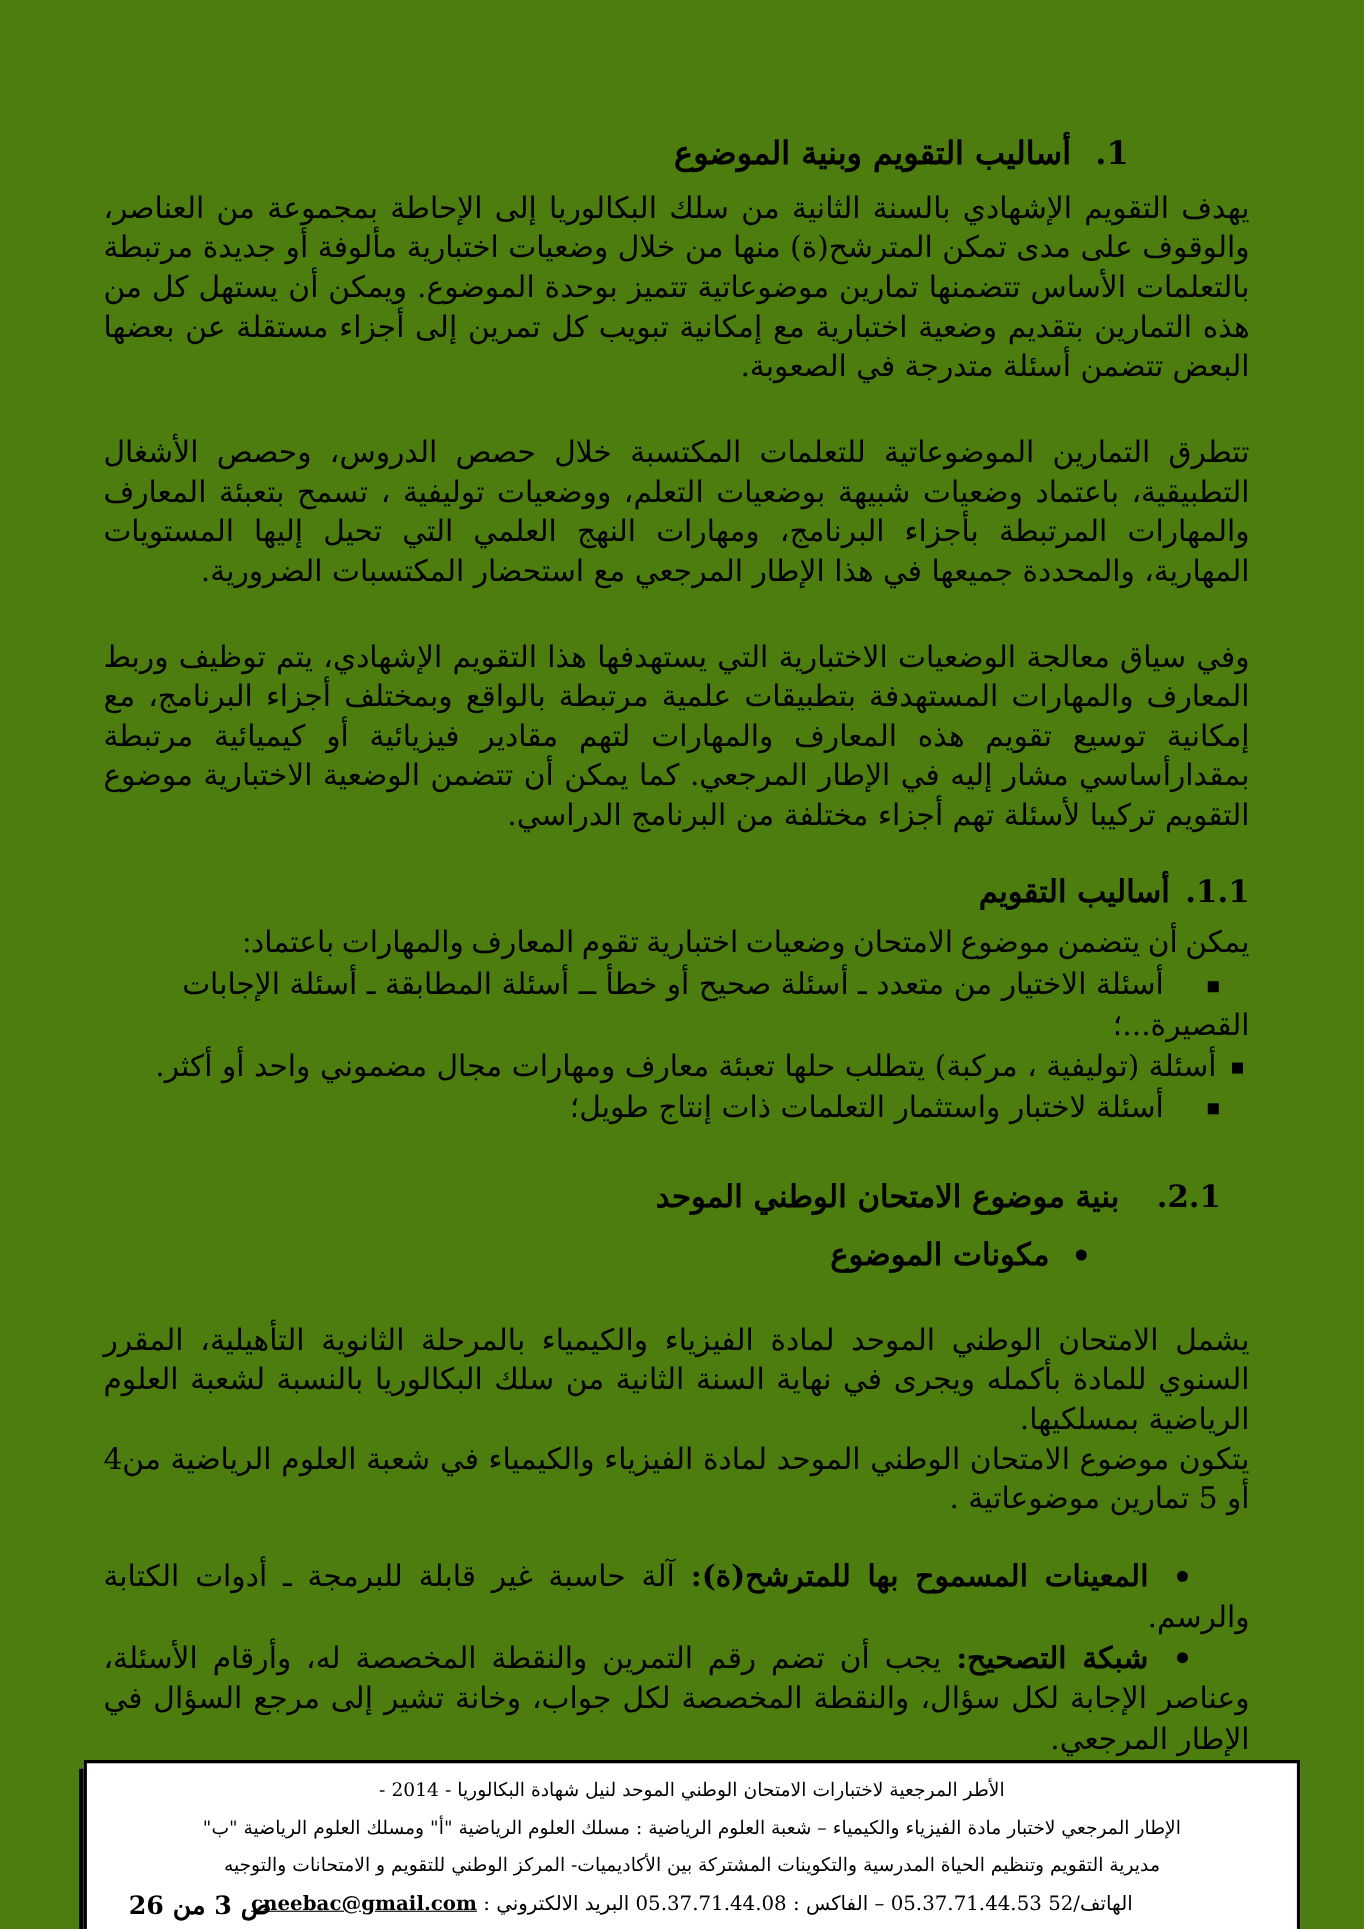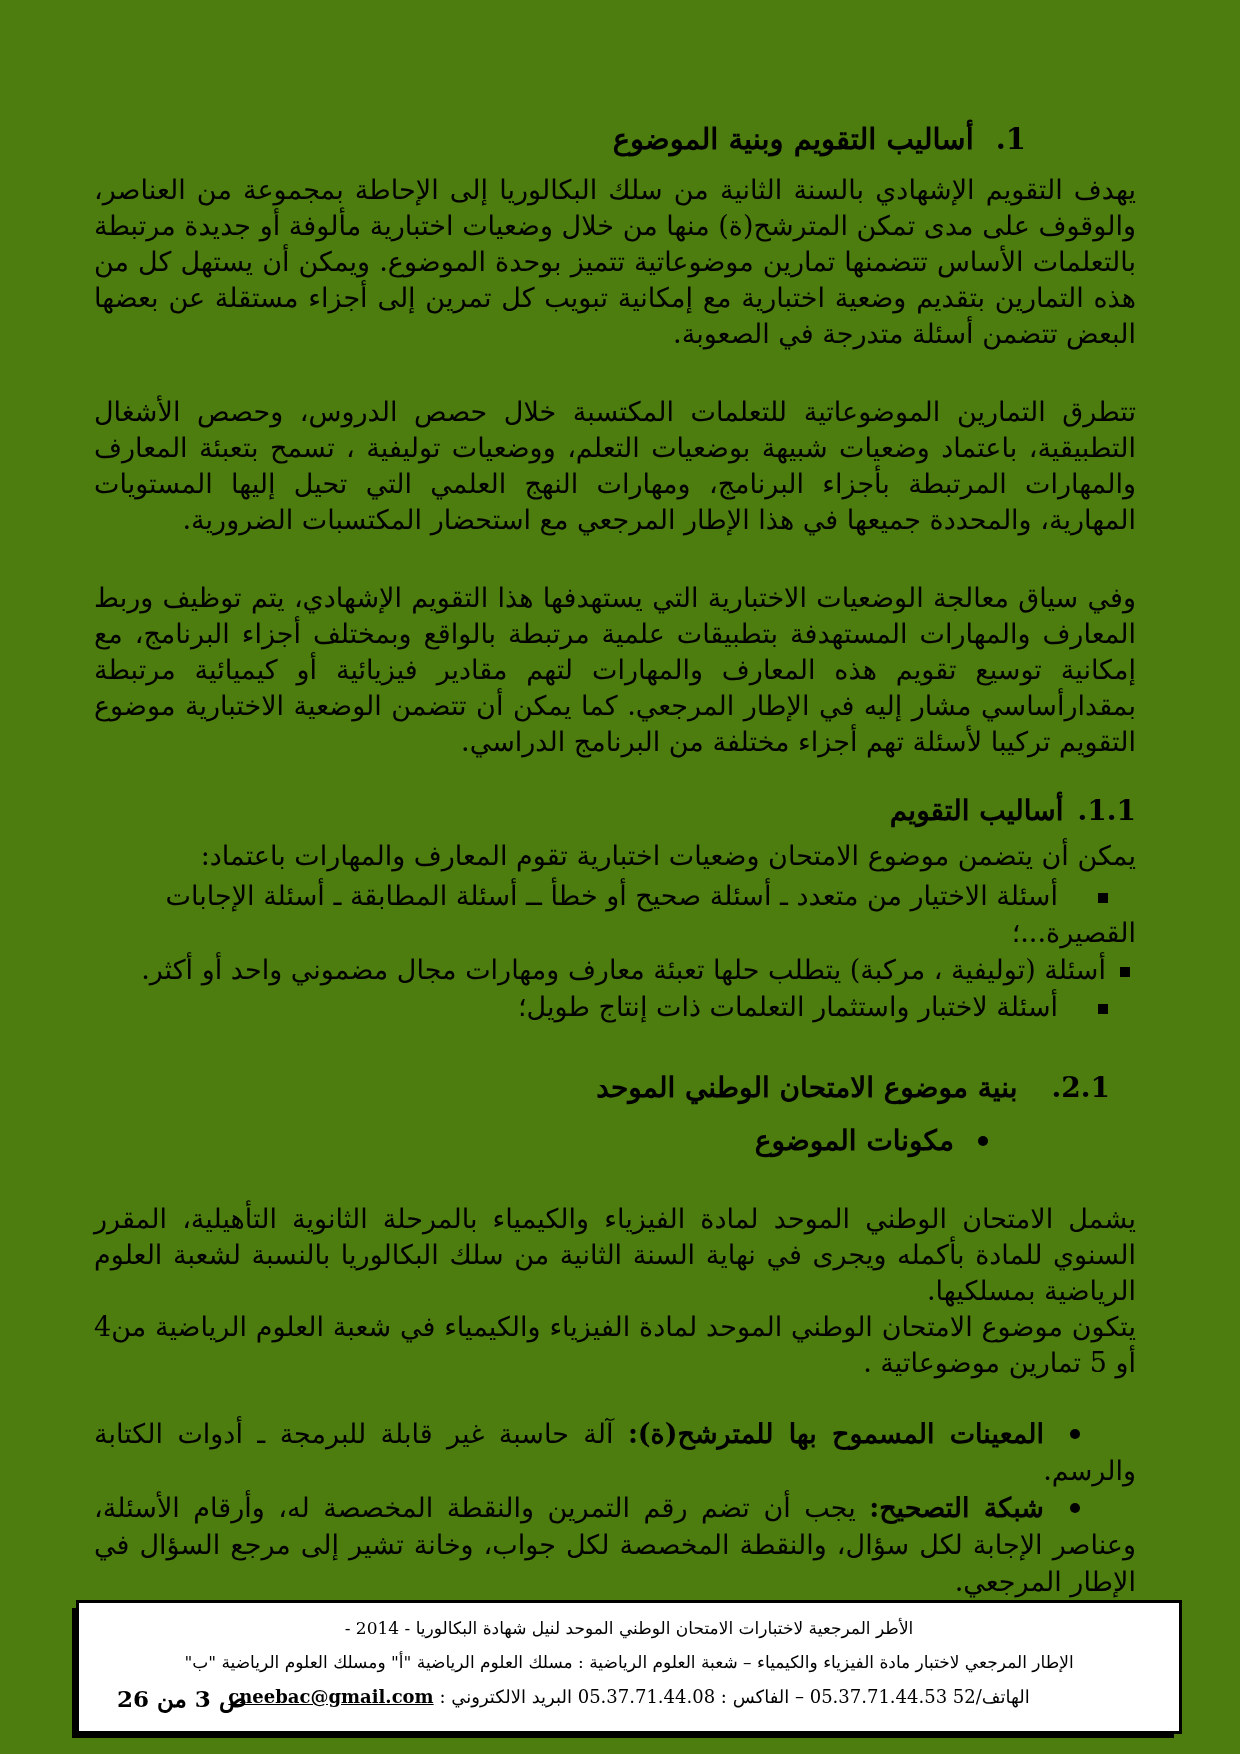--- a/index.html
+++ b/index.html
@@ -12,21 +12,21 @@
   
   .h-main{font-size:29px;font-weight:bold;margin:0 0 16px;padding-right:110px;}
   .h-main .num{margin-left:22px;}
   .h-sub{font-size:28px;font-weight:bold;margin:34px 0 10px;padding-right:0;}
   .h-sub .num{margin-left:14px;}
   .h-sub2{font-size:28px;font-weight:bold;margin:46px 0 20px;padding-right:26px;}
   .h-sub2 .num{margin-left:34px;}
   
   .para{font-size:27px;line-height:36px;text-align:justify;margin:0 0 42px;}
   .para.tight{margin-bottom:0;}
-  .intro-line{font-size:27px;line-height:38px;margin:0;}
+  .intro-line{font-size:27px;line-height:38px;margin:0;font-family:Liberation Serif, serif;}
   
   .sq-list{margin:2px 0 0;}
   .sq-item{font-size:27px;line-height:37px;text-indent:28px;margin:0;}
   .sq-item.flush{text-indent:6px;}
   .sq{display:inline-block;width:10px;height:10px;background:#000;margin-left:40px;vertical-align:2px;}
   .sq-item.flush .sq{margin-left:14px;}
   
   .sub-bullet{font-size:28px;font-weight:bold;margin:0 0 44px;padding-right:148px;}
   .dot{display:inline-block;width:10px;height:10px;border-radius:50%;background:#000;margin-left:24px;vertical-align:4px;}
   
@@ -99,20 +99,21 @@
 
     <div class="box-head">
       <span class="num">2.</span><span>جدول المجالات  المضامينية</span>
     </div>
 
   </div>
 
   <div class="footer-box">
     <div class="footer-line">الأطر المرجعية لاختبارات الامتحان الوطني الموحد  لنيل شهادة البكالوريا - 2014 -</div>
     <div class="footer-line">الإطار المرجعي لاختبار مادة الفيزياء والكيمياء – شعبة العلوم الرياضية : مسلك العلوم الرياضية "أ" ومسلك العلوم الرياضية "ب"</div>
+    <div class="footer-line">مديرية التقويم وتنظيم الحياة المدرسية والتكوينات المشتركة بين الأكاديميات- المركز الوطني للتقويم و الامتحانات والتوجيه</div>
     <div class="footer-contact">
       <span>الهاتف/</span><span class="num-ltr">52</span>
       <span class="num-ltr">05.37.71.44.53</span>
       <span>– الفاكس :</span>
       <span class="num-ltr">05.37.71.44.08</span>
       <span>البريد الالكتروني :</span>
       <a class="email num-ltr">cneebac@gmail.com</a>
       <span class="pagenum">ص 3 من 26</span>
     </div>
   </div>

